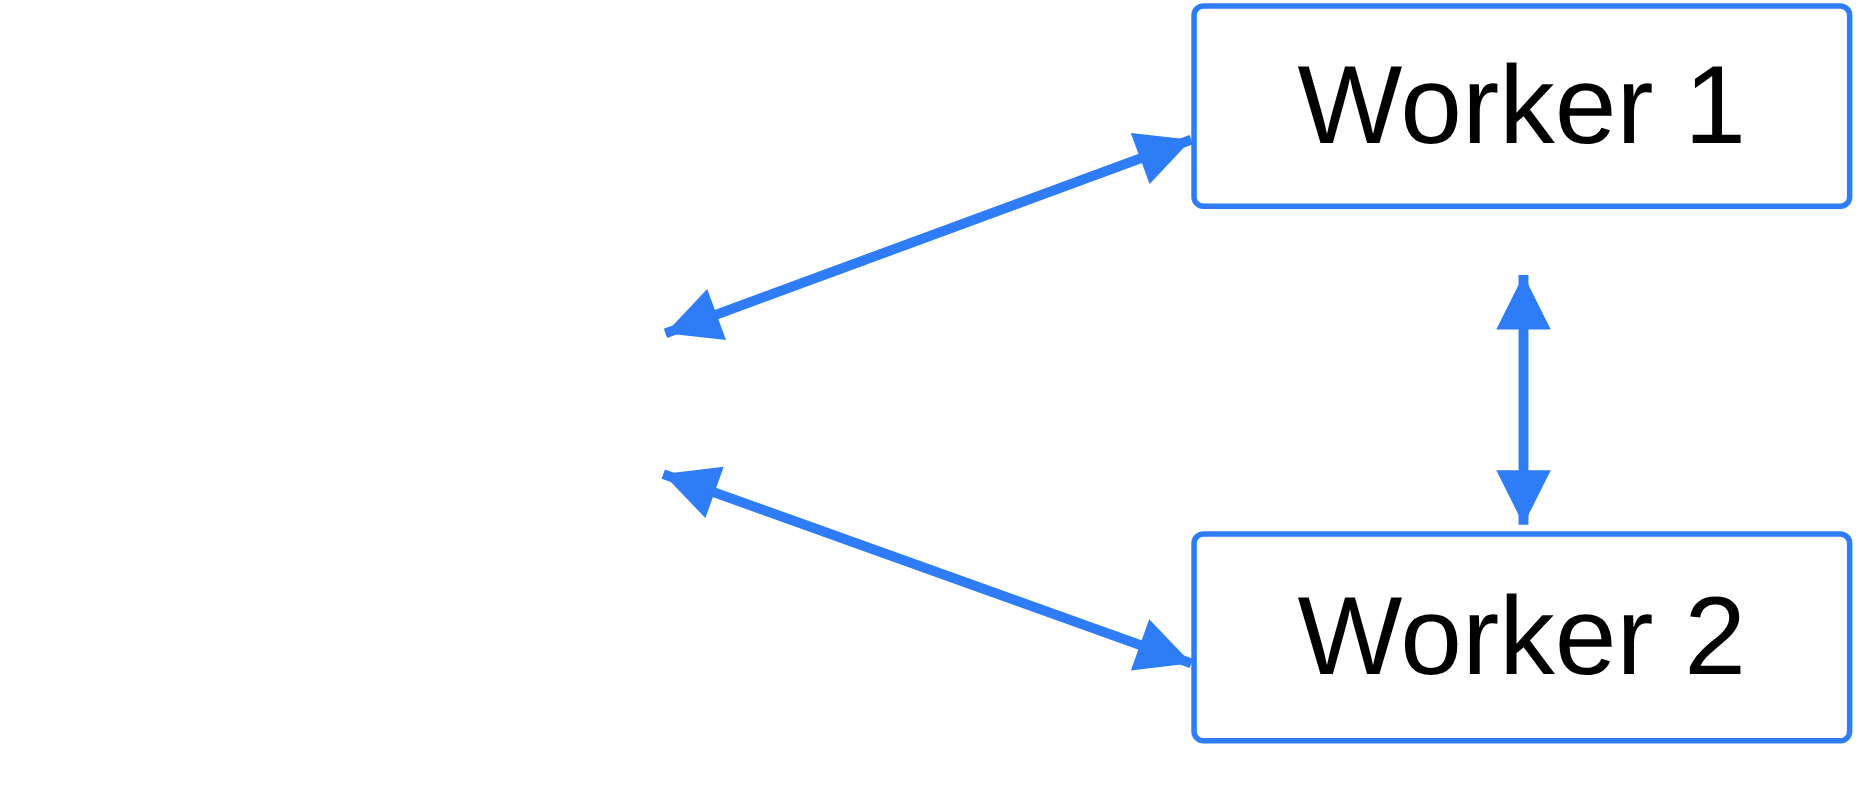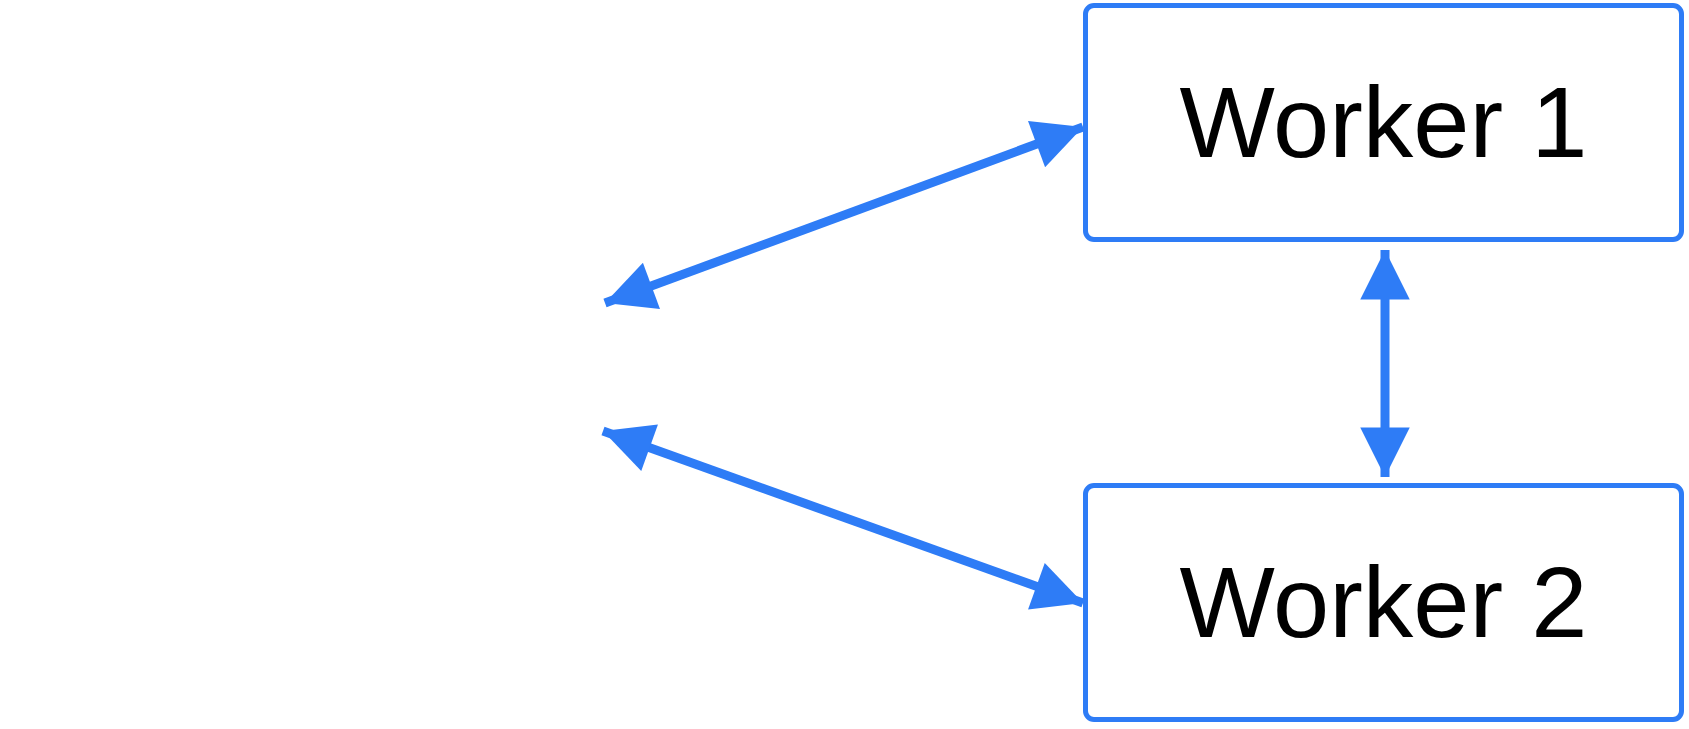--- a/index.html
+++ b/index.html
@@ -45,22 +45,22 @@
     justify-content: center;
     text-align: center;
   }
   .node-label {
     font-size: 101px;
     line-height: 1.1;
     color: var(--ink);
     white-space: nowrap;
   }
   .node-coordinator { left: 2px;    top: 246px; width: 601px; height: 236px; }
-  .node-worker1     { left: 1083px; top: 3px;   width: 601px; height: 239px; }
-  .node-worker2     { left: 1083px; top: 483px; width: 601px; height: 239px; }
+  .node-worker1     { left: 1083px; top: 3px;   width: 601px; height: 187px; }
+  .node-worker2     { left: 1083px; top: 483px; width: 601px; height: 193px; }
 </style>
 </head>
 <body>
 
 <div class="canvas">
 
   <svg class="edges" viewBox="0 0 1689 729" xmlns="http://www.w3.org/2000/svg" aria-hidden="true">
     <defs>
       <marker id="ah" viewBox="0 0 10 10" refX="10" refY="5" markerWidth="7" markerHeight="5.5" orient="auto-start-reverse">
         <path class="arrowhead-path" d="M 0 0 L 10 5 L 0 10 z"></path>

